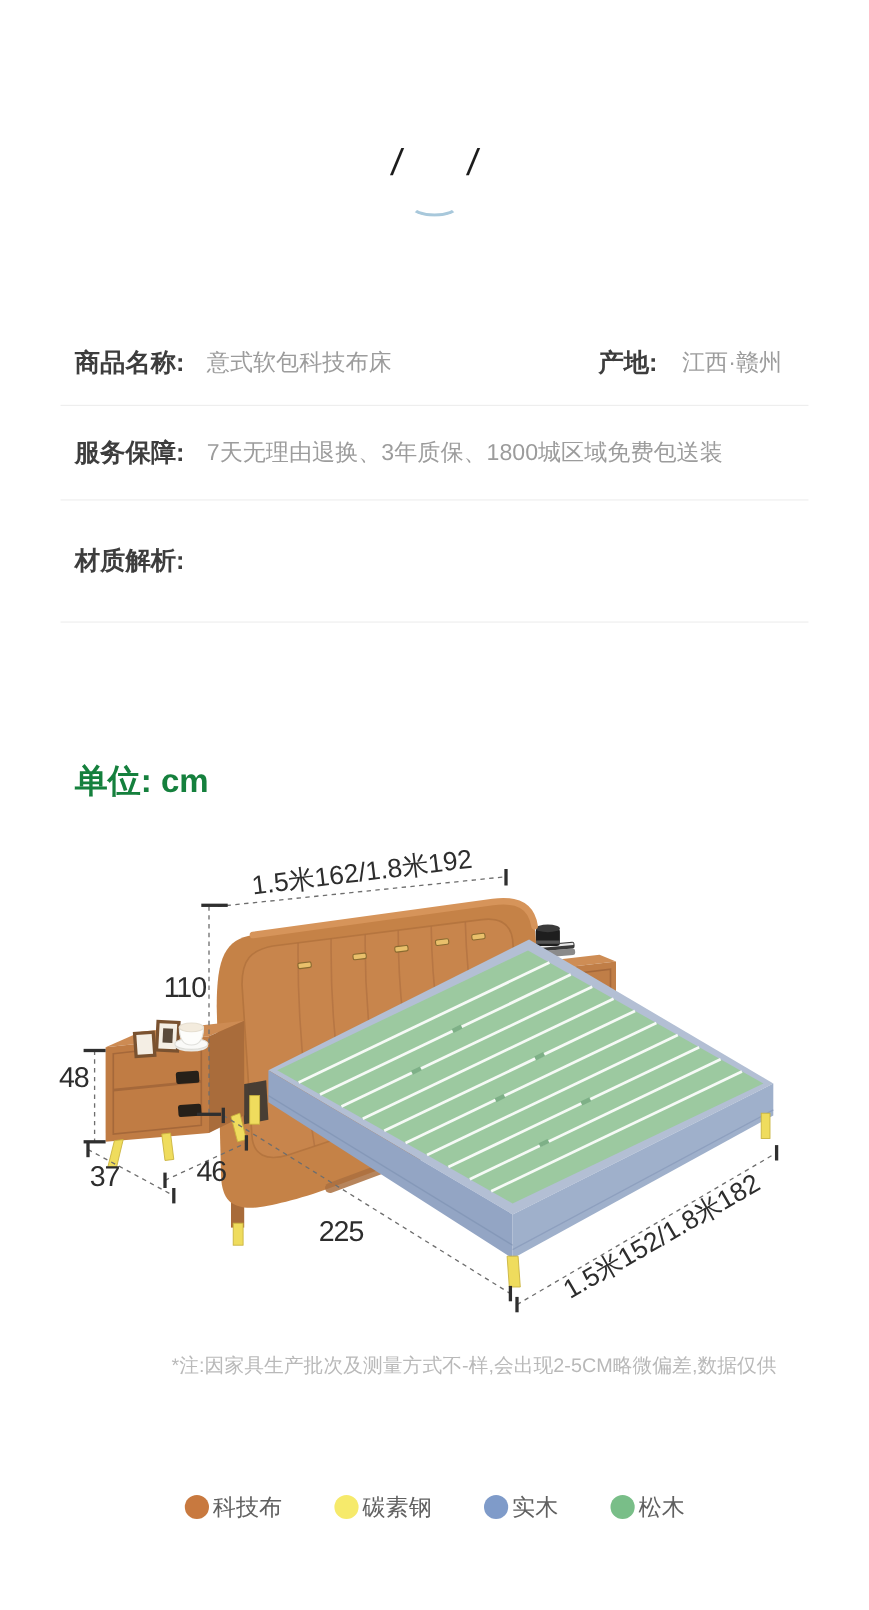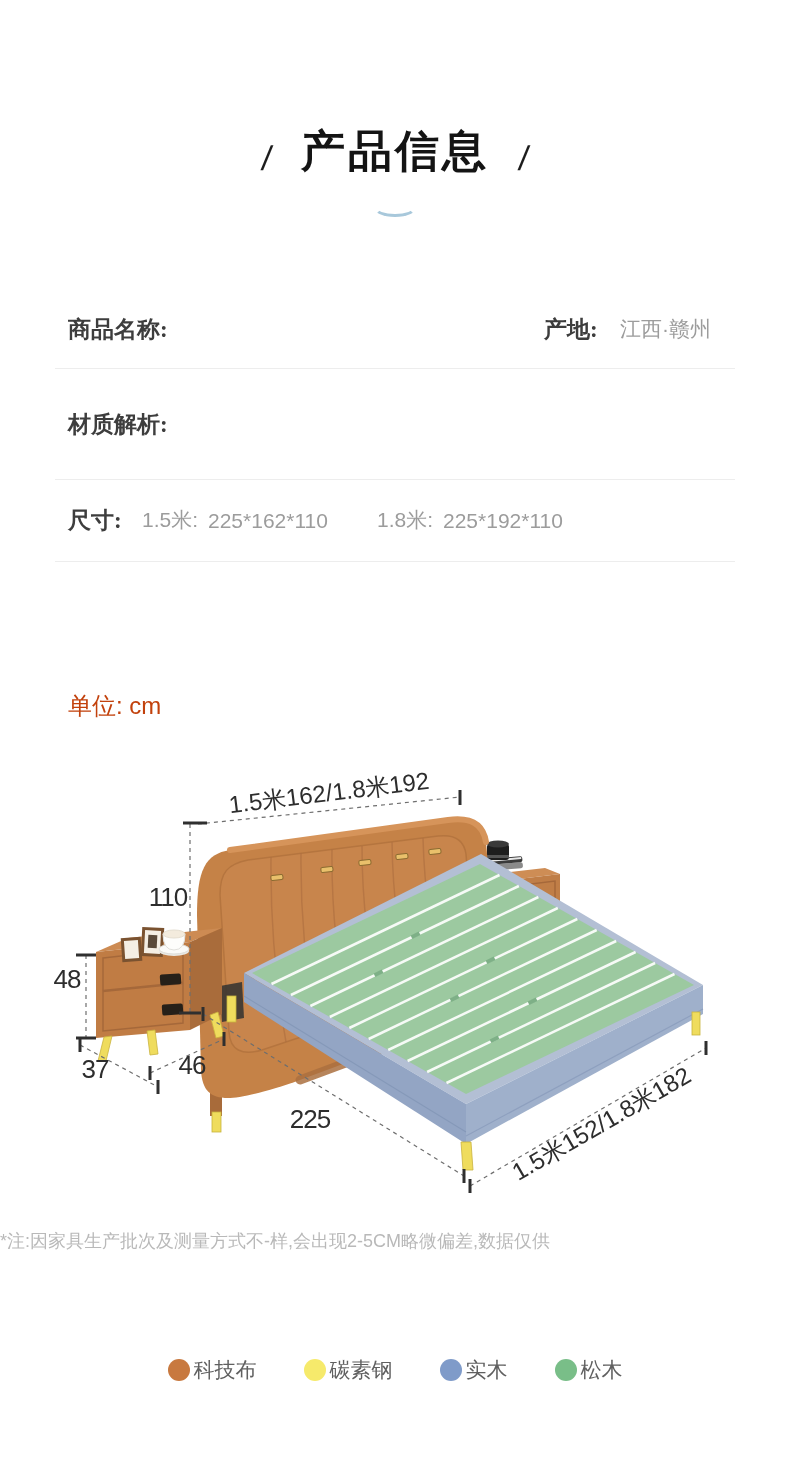--- a/index.html
+++ b/index.html
@@ -15,82 +15,79 @@
   .title-arc { width:44px; height:20px; margin:16px auto 0 auto; border:3px solid transparent; border-bottom-color:#A8C8DB; border-radius:50%; }
 
   
   .info-table { position:absolute; left:55px; top:292px; width:680px; }
   .info-row { position:relative; width:680px; border-bottom:1px solid #ededed; }
   .row-1 { height:77px; }
   .row-2 { height:86px; }
   .row-3 { height:111px; }
   .row-4 { height:82px; }
   .cell { position:absolute; white-space:nowrap; }
-  .lbl { font-size:23px; font-weight:700; color:#3d3d3d;font-family:Liberation Serif, serif; }
+  .lbl { font-size:23px; font-weight:700; color:#3d3d3d; }
   .val { font-size:21px; font-weight:400; color:#9c9c9c; }
   .row-1 .cell, .row-2 .cell, .row-4 .cell { top:50%; transform:translateY(-52%); }
   .pos-label { left:13px; }
   .pos-value { left:133px; }
   .pos-origin-label { left:489px; }
   .pos-origin-value { left:565px; }
   .material-lines { position:absolute; left:133px; top:26px; line-height:31px; }
   .material-label { position:absolute; left:13px; top:50%; transform:translateY(-50%); }
   .pos-size1l { left:87px; } .pos-size1v { left:153px; }
   .pos-size2l { left:322px; } .pos-size2v { left:388px; }
 
   
-  .unit-note { position:absolute; left:68px; top:690px; font-size:24px; font-weight:400; color:#c2410c; }
+  .unit-note { position:absolute; left:68px; top:690px; font-size:30px; font-weight:700; color:#15803d; }
 
   
   .diagram { position:absolute; left:0; top:760px; width:790px; height:460px; }
   .diagram svg { display:block; }
   text.dim-num { font-size:26px; font-weight:500; fill:#2d2d2d; letter-spacing:-1px; font-family:"Liberation Sans","DejaVu Sans",sans-serif; }
   text.dim-mix { font-size:24px; font-weight:500; fill:#2d2d2d; font-family:"Liberation Sans","DejaVu Sans",sans-serif; }
 
   
-  .disclaimer { position:absolute; left:0; top:1226px; width:690px; text-align:left;
+  .disclaimer { position:absolute; left:16px; top:1226px; width:690px; text-align:right;
                 font-size:18px; line-height:30px; color:#b9b9b9; }
 
   
   .legend { position:absolute; left:0; top:1356px; width:790px; display:flex; justify-content:center; align-items:flex-end; gap:47px; }
   .legend-item { display:flex; align-items:center; gap:4px; }
   .legend-dot { width:22px; height:22px; border-radius:50%; }
   .legend-label { font-size:21px; color:#606060; }
 </style>
 </head>
 <body>
 
 <div class="page">
 
   <div class="header">
     <div class="title-row">
       <span class="title-slash">/</span>
-      <span class="page-title">产品信息</span>
       <span class="title-slash">/</span>
     </div>
     <div class="title-arc"></div>
   </div>
 
   <div class="info-table">
     <div class="info-row row-1">
       <span class="cell lbl pos-label">商品名称:</span>
+      <span class="cell val pos-value">意式软包科技布床</span>
       <span class="cell lbl pos-origin-label">产地:</span>
       <span class="cell val pos-origin-value">江西·赣州</span>
+    </div>
+    <div class="info-row row-2">
+      <span class="cell lbl pos-label">服务保障:</span>
+      <span class="cell val pos-value">7天无理由退换、3年质保、1800城区域免费包送装</span>
     </div>
     <div class="info-row row-3">
       <span class="material-label lbl">材质解析:</span>
       <div class="material-lines val">
       </div>
-    </div>
-    <div class="info-row row-4">
-      <span class="cell lbl pos-label">尺寸:</span>
-      <span class="cell val pos-size1l">1.5米:</span>
-      <span class="cell val pos-size1v">225*162*110</span>
-      <span class="cell val pos-size2l">1.8米:</span>
-      <span class="cell val pos-size2v">225*192*110</span>
     </div>
   </div>
 
   <div class="unit-note">单位: cm</div>
 
   <div class="diagram">
   <svg width="790" height="460" viewBox="0 0 790 460">
 
     <g>
       <polygon points="484,115 545,108 560,114 501,121" fill="#CE8D55"></polygon>

